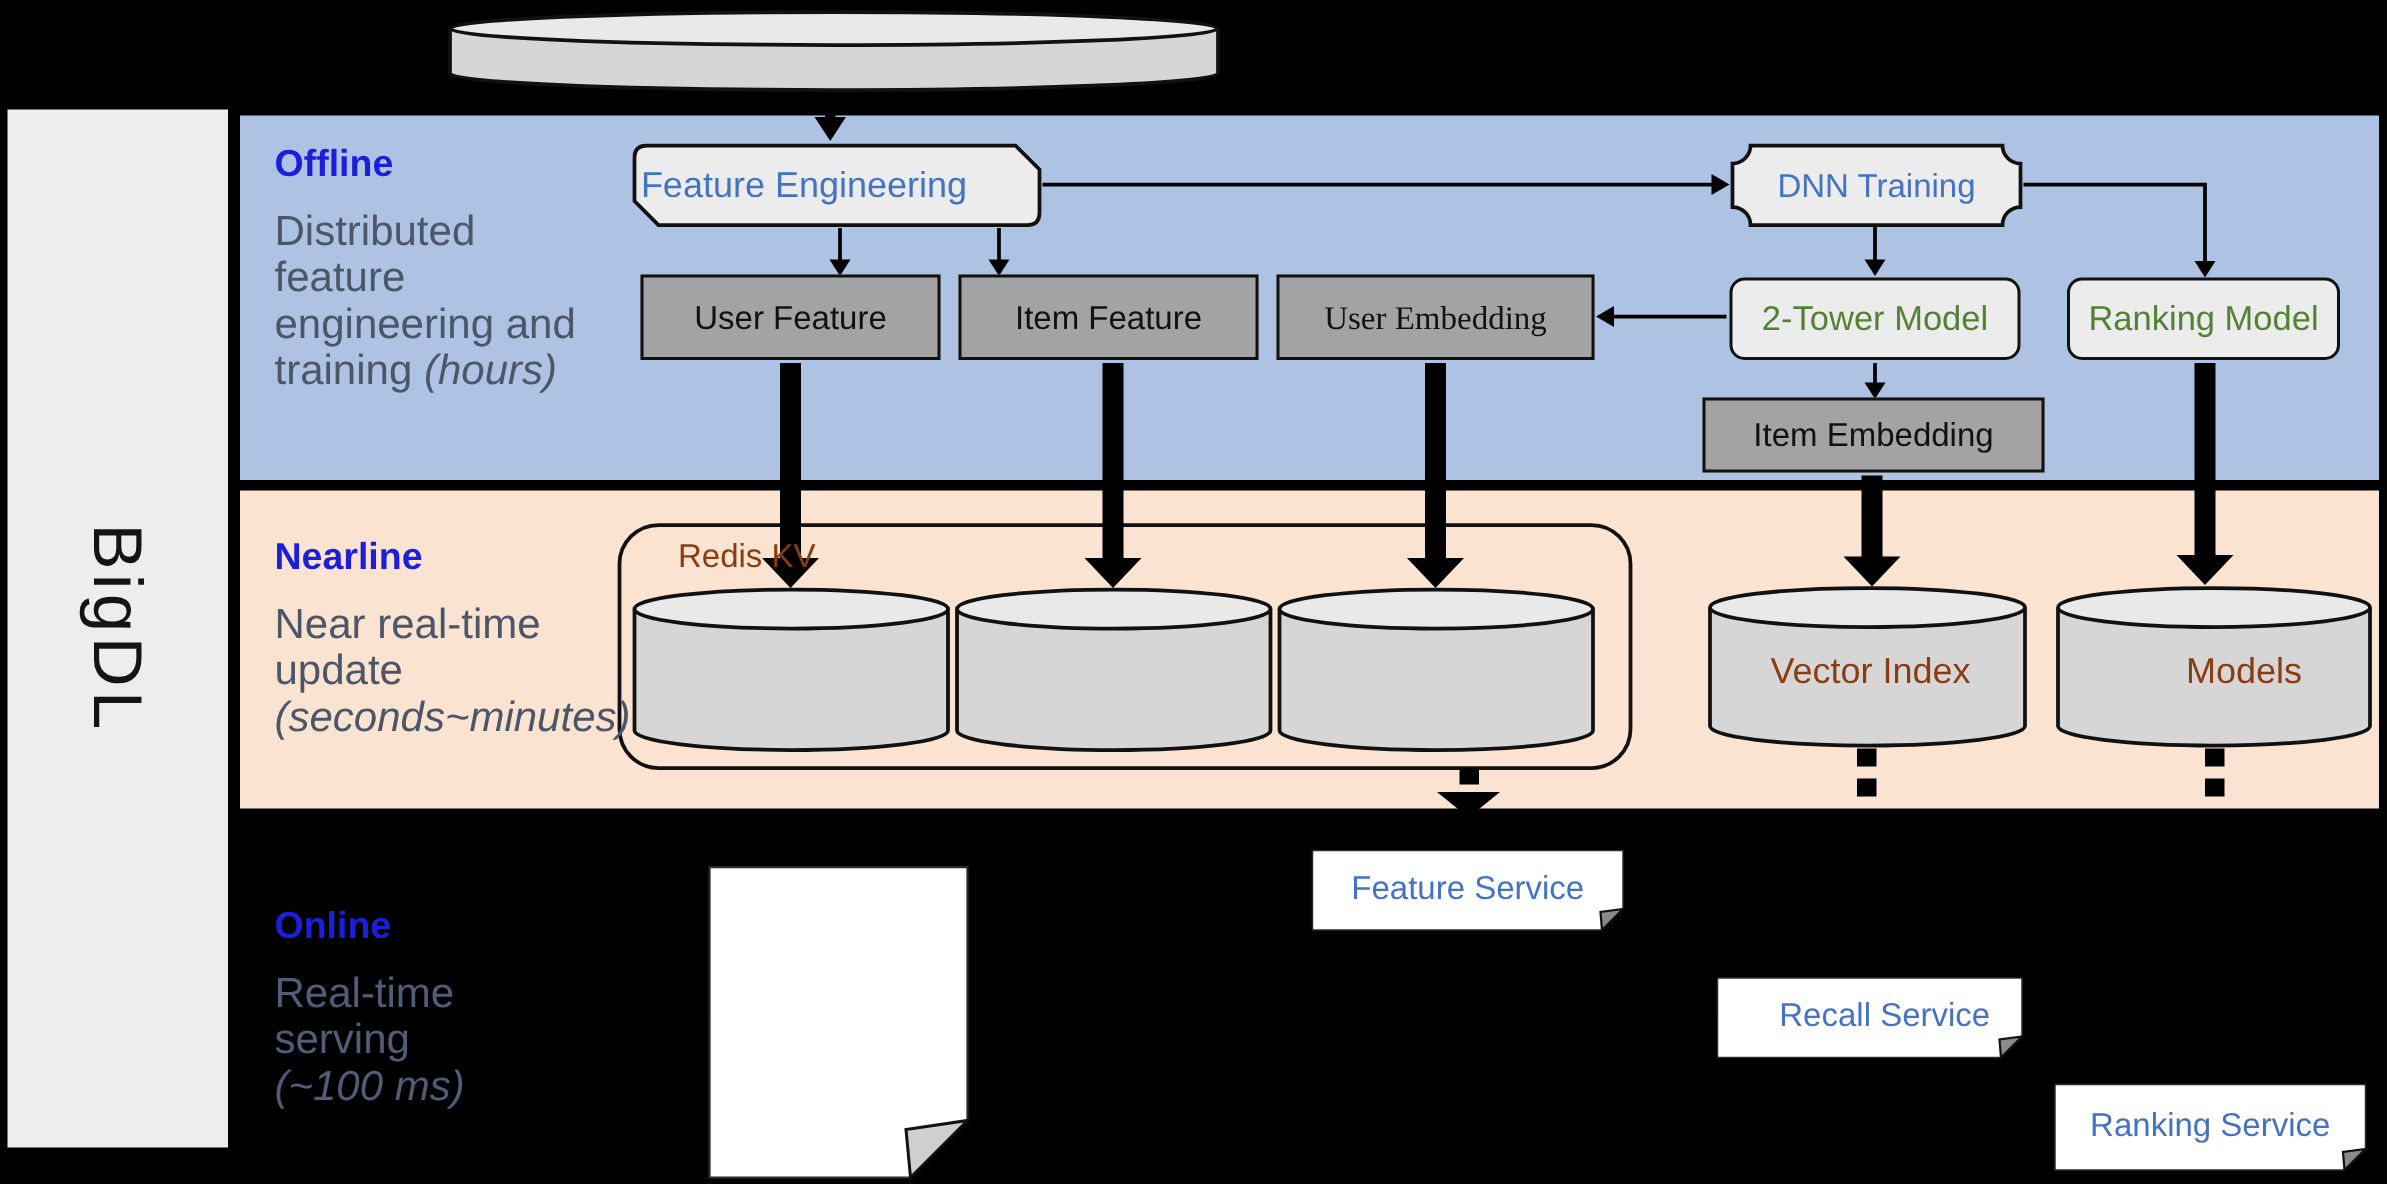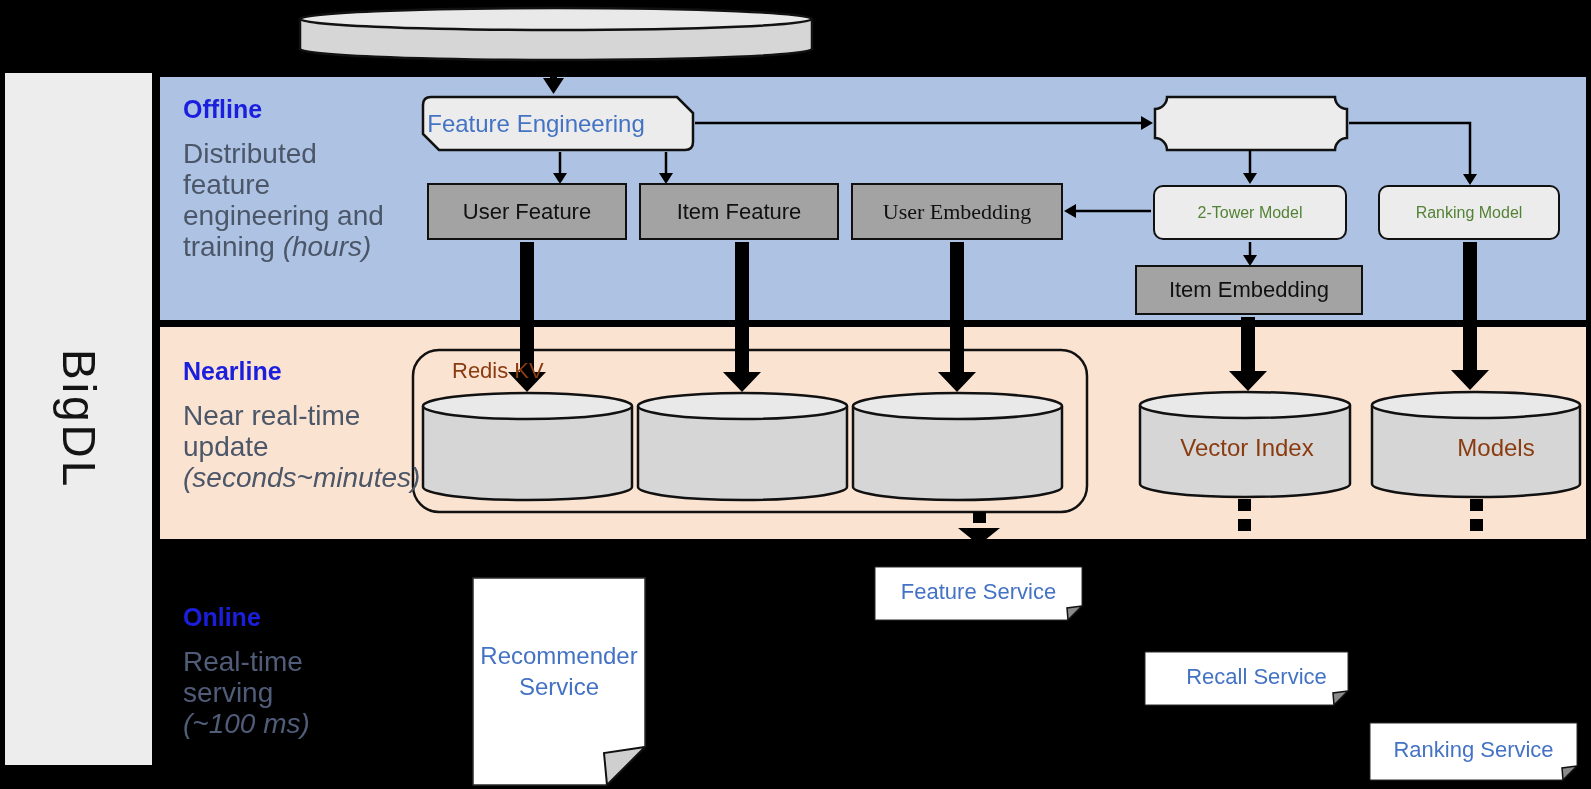--- a/index.html
+++ b/index.html
@@ -14,21 +14,21 @@
   .bigdl-bar{left:5px;top:73px;width:147px;height:692px;background:#ededed;}
   .bigdl-text{writing-mode:vertical-rl;font-size:46px;letter-spacing:3px;color:#141414;}
   
   .band-title{font-size:25px;font-weight:600;color:#1b1fdd;}
   .band-desc{font-size:28px;line-height:31px;color:#4b5668;}
   .band-desc .it{font-style:italic;}
   .band-desc.on-black{color:#505c78;}
   
   .graybox{background:#a3a3a3;border:2.5px solid #111;color:#111;font-size:22px;box-sizing:border-box;}
   .roundbox{background:#ececec;border:2.5px solid #111;border-radius:10px;
-            color:#548235;font-size:16px;box-sizing:border-box;}
+            color:#548235;font-size:23px;box-sizing:border-box;}
   .bluelabel{color:#4472c4;}
   .brownlabel{color:#8a3c10;margin-left:20px;}
   .svglayer{left:0;top:0;width:1591px;height:789px;}
   .lbl-raw{left:300px;top:10px;width:512px;height:50px;font-size:21px;color:#111;}
   .lbl-fe{left:423px;top:97px;width:226px;height:53px;font-size:24px;}
   .lbl-dnn{left:1155px;top:97px;width:192px;height:53px;font-size:22px;}
   .lbl-redis{left:432px;top:358px;font-size:22px;}
   .lbl-vi{left:1140px;top:398px;width:174px;height:100px;font-size:24px;}
   .lbl-mo{left:1372px;top:398px;width:208px;height:100px;font-size:24px;}
   .svc{font-size:22px;}
@@ -147,20 +147,21 @@
     <span class="it">(seconds~minutes)</span>
   </div>
 
   <div class="abs band-title" style="left:183px;top:603px;">Online</div>
   <div class="abs band-desc on-black" style="left:183px;top:646px;width:150px;">
     <span>Real-time serving</span>
     <span class="it">(~100 ms)</span>
   </div>
 
   <div class="abs flexc lbl-fe bluelabel">Feature Engineering</div>
+  <div class="abs flexc lbl-dnn bluelabel">DNN Training</div>
   <div class="abs brownlabel lbl-redis">Redis KV</div>
   <div class="abs flexc lbl-vi brownlabel">Vector Index</div>
   <div class="abs flexc lbl-mo brownlabel">Models</div>
 
   <div class="abs flexc graybox" style="left:427px;top:183px;width:200px;height:57px;">
     <span>User Feature</span>
   </div>
   <div class="abs flexc graybox" style="left:639px;top:183px;width:200px;height:57px;">
     <span>Item Feature</span>
   </div>
@@ -171,18 +172,17 @@
     <span>Item Embedding</span>
   </div>
 
   <div class="abs flexc roundbox" style="left:1153px;top:185px;width:194px;height:55px;">
     <span>2-Tower Model</span>
   </div>
   <div class="abs flexc roundbox" style="left:1378px;top:185px;width:182px;height:55px;">
     <span>Ranking Model</span>
   </div>
 
-  <div class="abs lbl-rec bluelabel">Recommender Service</div>
   <div class="abs flexc svc bluelabel" style="left:875px;top:567px;width:207px;height:50px;">Feature Service</div>
   <div class="abs flexc svc bluelabel" style="left:1145px;top:652px;width:223px;height:50px;">Recall Service</div>
   <div class="abs flexc svc bluelabel" style="left:1370px;top:723px;width:207px;height:54px;">Ranking Service</div>
 
 </div>
 
 </body></html>

